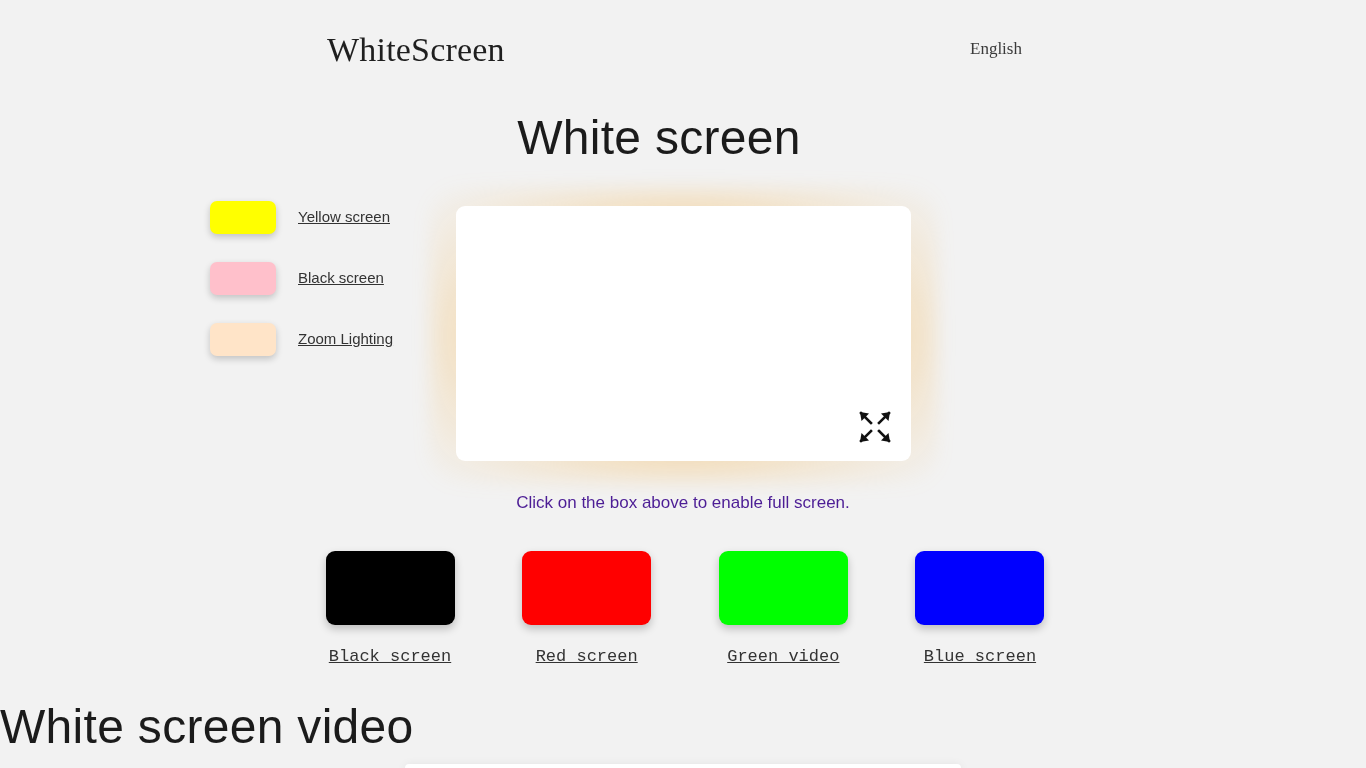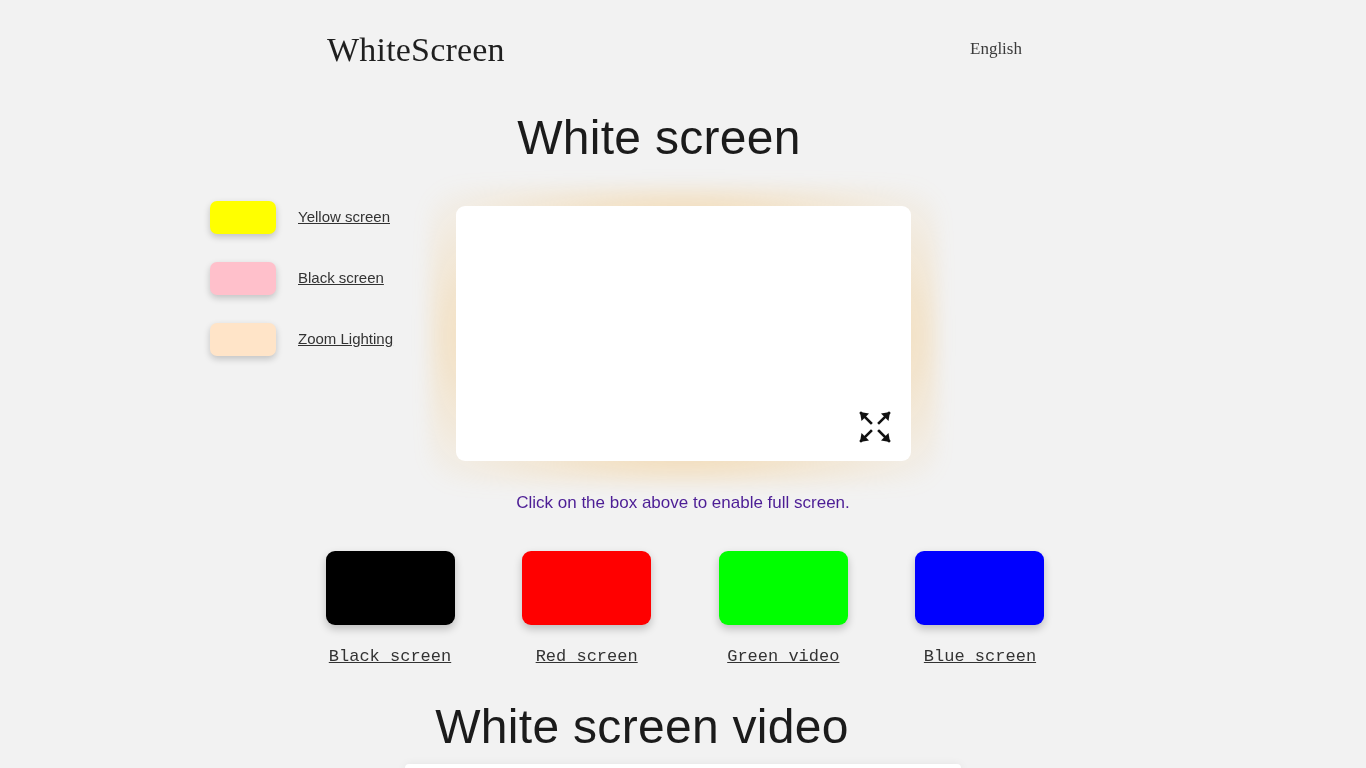--- a/index.html
+++ b/index.html
@@ -172,21 +172,21 @@
     white-space: nowrap;
     line-height: 22px;
   }
 
   
   .section-title {
     position: absolute;
     top: 697px;
     left: 0;
     width: 1284px;
-    text-align: center;
+    text-align: left;
     font-size: 48px;
     font-weight: 400;
     margin: 0;
     letter-spacing: 0.3px;
     color: #1b1b1b;
     line-height: 60px;
   }
   .video-peek {
     position: absolute;
     top: 764px;

